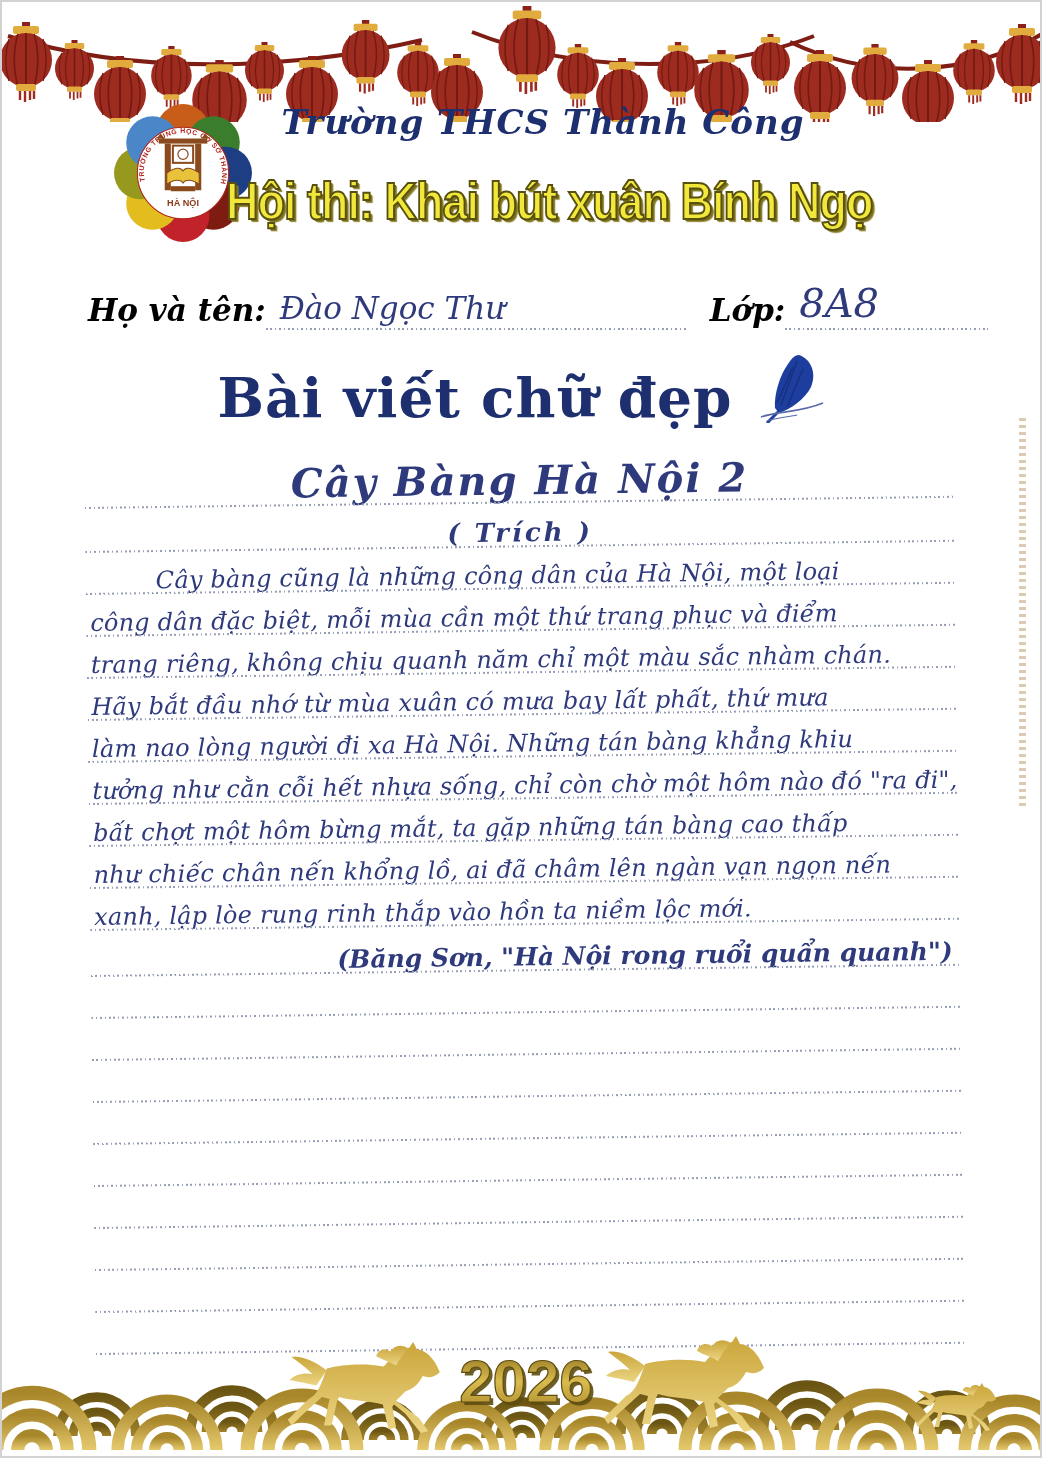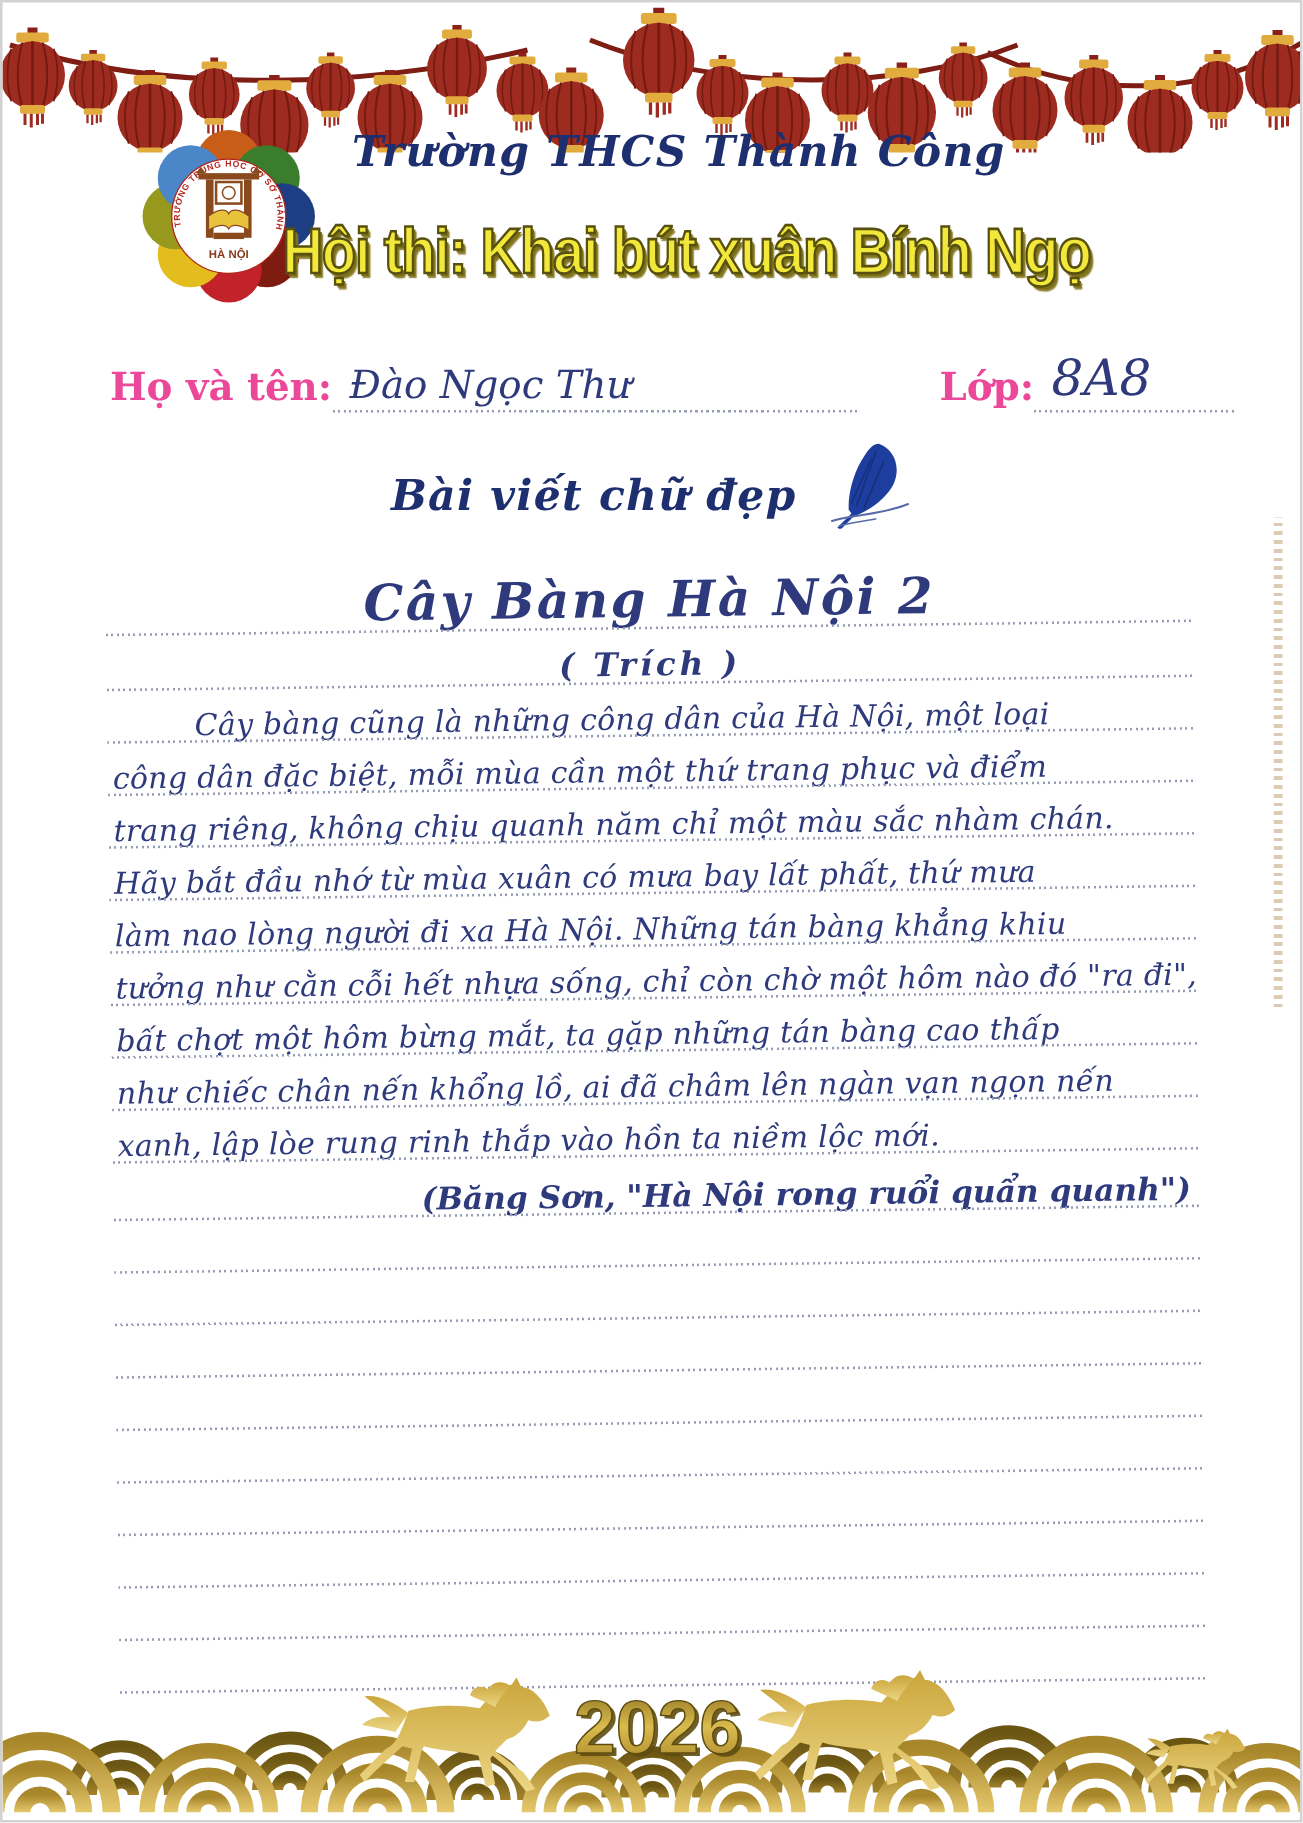--- a/index.html
+++ b/index.html
@@ -22,39 +22,39 @@
     transform:scaleY(1.14);transform-origin:top left;letter-spacing:-1px;
     color:#f2e83c;-webkit-text-stroke:1.8px #57500e;
     text-shadow:2px 2px 0 #7c7019,3px 3px 1px #8d8030;
   }
   
   .name-row{
     position:absolute;top:274px;left:86px;right:52px;height:54px;
     display:flex;align-items:flex-end;
   }
   .print-label{
-    font-weight:700;font-size:31px;color:#ec4899;
+    font-style:italic;font-weight:700;font-size:31px;color:#000000;
     padding-bottom:2px;white-space:nowrap;
   }
   .field{position:relative;display:flex;align-items:flex-start;padding:0 8px 4px 14px;margin-top:16px;}
   .field .rule{position:absolute;left:0;right:0;bottom:0;height:2px;
     background:repeating-linear-gradient(90deg,#959cb6 0 1.6px,transparent 1.6px 4.4px);}
   .handwriting{font-style:italic;font-weight:400;color:#2e3a7c;}
   .name-field{width:400px;}
   .name-field .handwriting{font-size:31px;}
-  .class-label{margin-left:64px;}
+  .class-label{margin-left:22px;}
   .class-field{flex:1;}
   .class-field .handwriting{font-size:40px;}
   
   .section-title-row{
     position:absolute;top:358px;left:0;right:0;height:74px;
     display:flex;align-items:center;justify-content:center;gap:4px;
   }
   .section-title{
-    font-style:italic;font-weight:700;font-size:34px;color:#1d2f6e;letter-spacing:1px;
+    font-weight:700;font-size:55px;color:#1d2f6e;letter-spacing:1px;
   }
   .quill{width:88px;height:70px;margin-top:-18px;}
   
   .writing{
     position:absolute;top:458px;left:92px;width:862px;
     transform:rotate(-0.75deg);transform-origin:left center;color:#2e3a7c;
   }
   .row{position:relative;display:flex;align-items:flex-end;}
   .row .rule{position:absolute;left:-4px;right:-4px;bottom:0;height:2px;
     background:repeating-linear-gradient(90deg,#959cb6 0 1.6px,transparent 1.6px 4.4px);}

